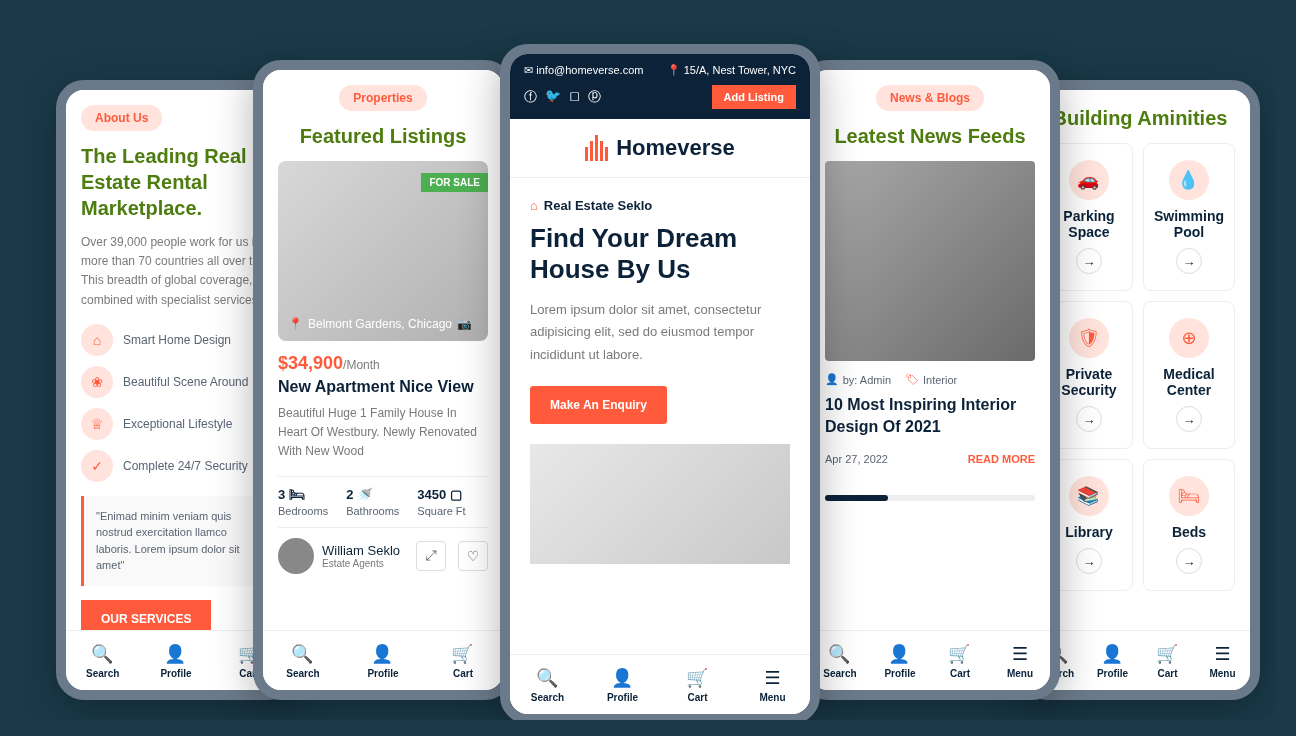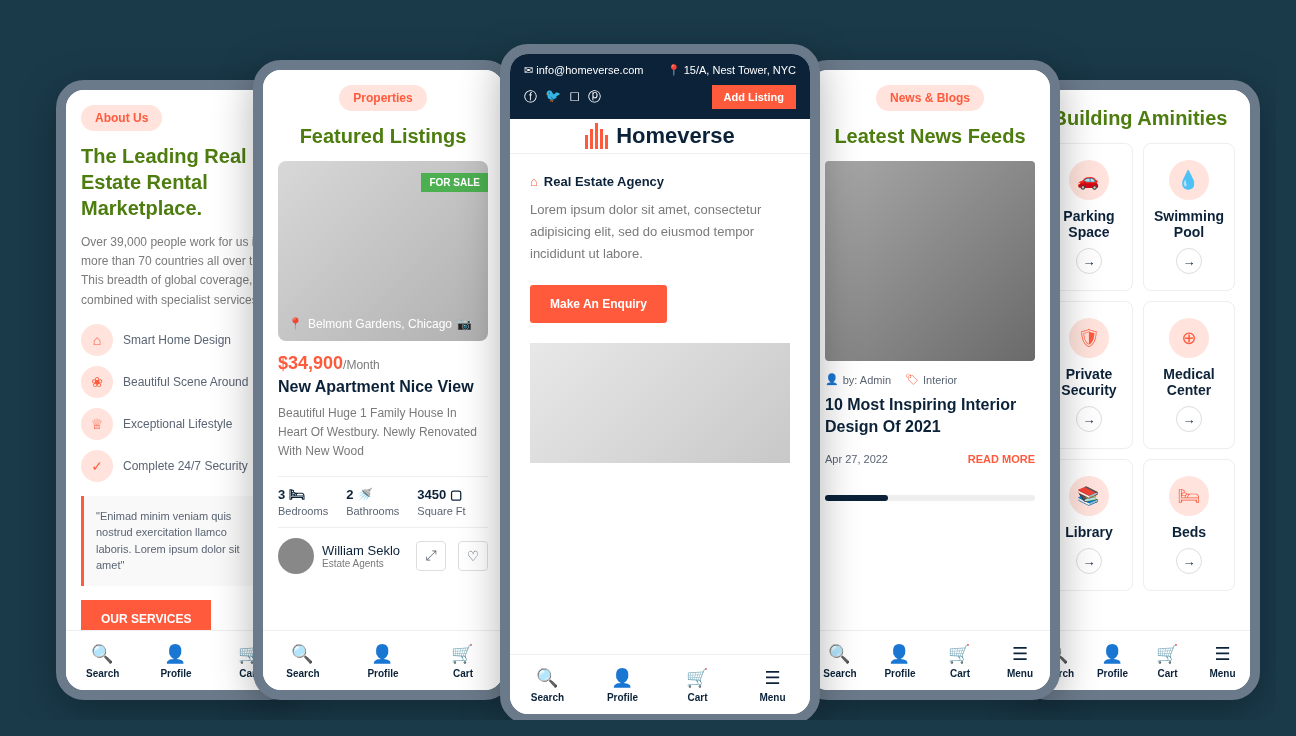--- a/index.html
+++ b/index.html
@@ -37,21 +37,21 @@
 .agent{display:flex;align-items:center;gap:8px;margin-top:10px}
 .avatar{width:36px;height:36px;background:#888;border-radius:50%}
 .agent-name{font-size:13px;font-weight:400;color:#0b2239}
 .agent-role{font-size:10px;color:#7a7a7a}
 .ibox{width:30px;height:30px;border:1px solid #ddd;border-radius:4px;display:flex;align-items:center;justify-content:center;margin-left:auto;font-size:14px;color:#5a6473}
 .topbar{background:#0b2239;color:#fff;padding:10px 14px;font-size:11px}
 .topbar-row{display:flex;align-items:center;justify-content:space-between;gap:8px}
 .topbar-row2{display:flex;align-items:center;justify-content:space-between;margin-top:8px}
 .socials{display:flex;gap:8px;font-size:13px}
 .add-btn{background:#ff5a3c;color:#fff;padding:6px 12px;font-size:11px;font-weight:700;cursor:pointer}
-.logo-row{display:flex;align-items:center;justify-content:center;gap:8px;padding:4px;background:#fff;border-bottom:1px solid #eee}
+.logo-row{display:flex;align-items:center;justify-content:center;gap:8px;padding:16px;background:#fff;border-bottom:1px solid #eee}
 .logo-bars{display:flex;align-items:flex-end;gap:2px}
 .bar{width:3px;background:#ff5a3c}
 .logo-text{font-size:22px;font-weight:800;color:#0b2239}
 .hero-inner{padding:20px}
 .agency{display:flex;align-items:center;gap:6px;font-size:13px;font-weight:700;color:#0b2239;margin-bottom:10px}
 .hero-title{font-size:26px;font-weight:800;color:#0b2239;line-height:1.2;margin-bottom:14px}
 .hero-text{font-size:13px;color:#7a7a7a;line-height:1.7;margin-bottom:20px}
 .hero-img{width:100%;height:120px;background:linear-gradient(135deg,#e8e8e8,#c8c8c8);margin-top:20px}
 .news-img{width:100%;height:200px;background:linear-gradient(135deg,#a8a8a8,#6a6a6a);border-radius:4px;margin-bottom:12px}
 .meta{display:flex;gap:14px;font-size:11px;color:#5a6473;margin-bottom:8px}
@@ -182,22 +182,23 @@
           <div class="bar" style="height:26px"></div>
           <div class="bar" style="height:20px"></div>
           <div class="bar" style="height:14px"></div>
     </div>
     <span class="logo-text">Homeverse</span>
   </div>
   <div class="content">
     <div class="hero-inner">
       <div class="agency">
             <span style="color:#ff5a3c">⌂</span>
-            <span>Real Estate Agency</span>
-          </div>
+            <span>Real Estate Seklo</span>
+          </div>
+      <h1 class="hero-title">Find Your Dream House By Us</h1>
       <p class="hero-text">Lorem ipsum dolor sit amet, consectetur adipisicing elit, sed do eiusmod tempor incididunt ut labore.</p>
       <button class="btn-primary" style="border-radius:3px">Make An Enquiry</button>
       <div class="hero-img"></div>
     </div>
   </div>
   <div class="nav">
     <div class="nav-item">
           <span class="nav-icon">🔍</span>
           <span class="nav-label">Search</span>
         </div>

